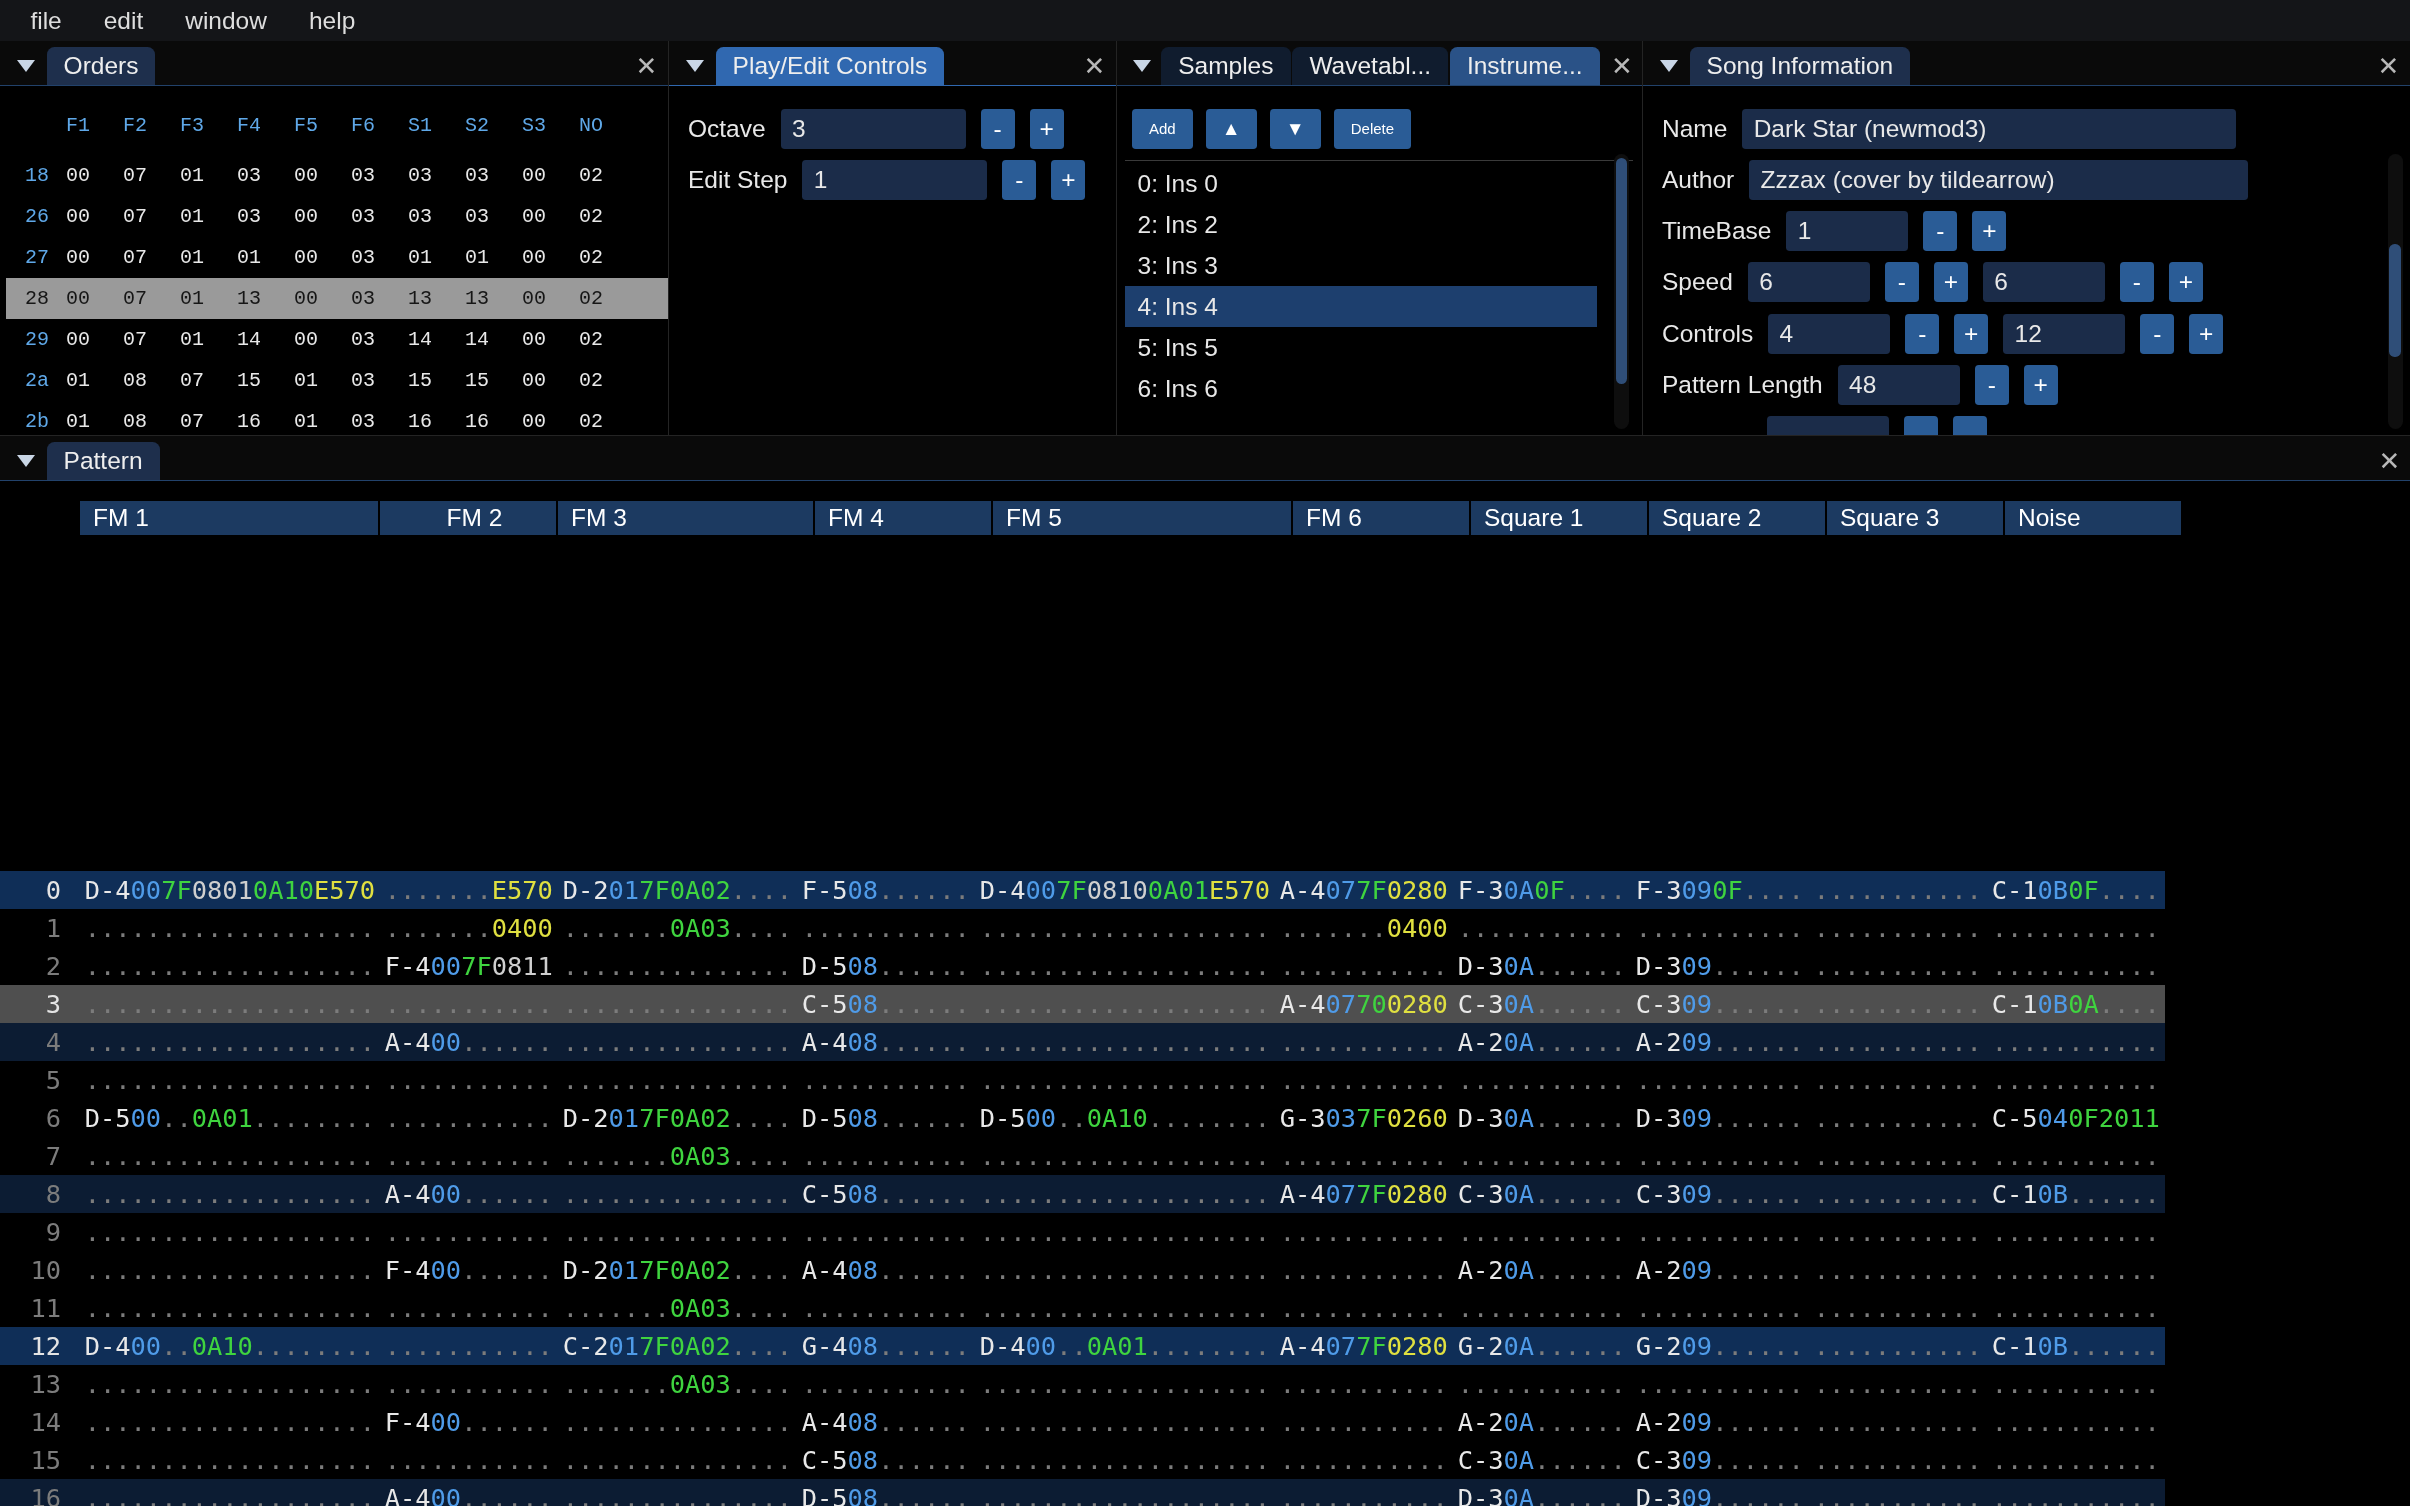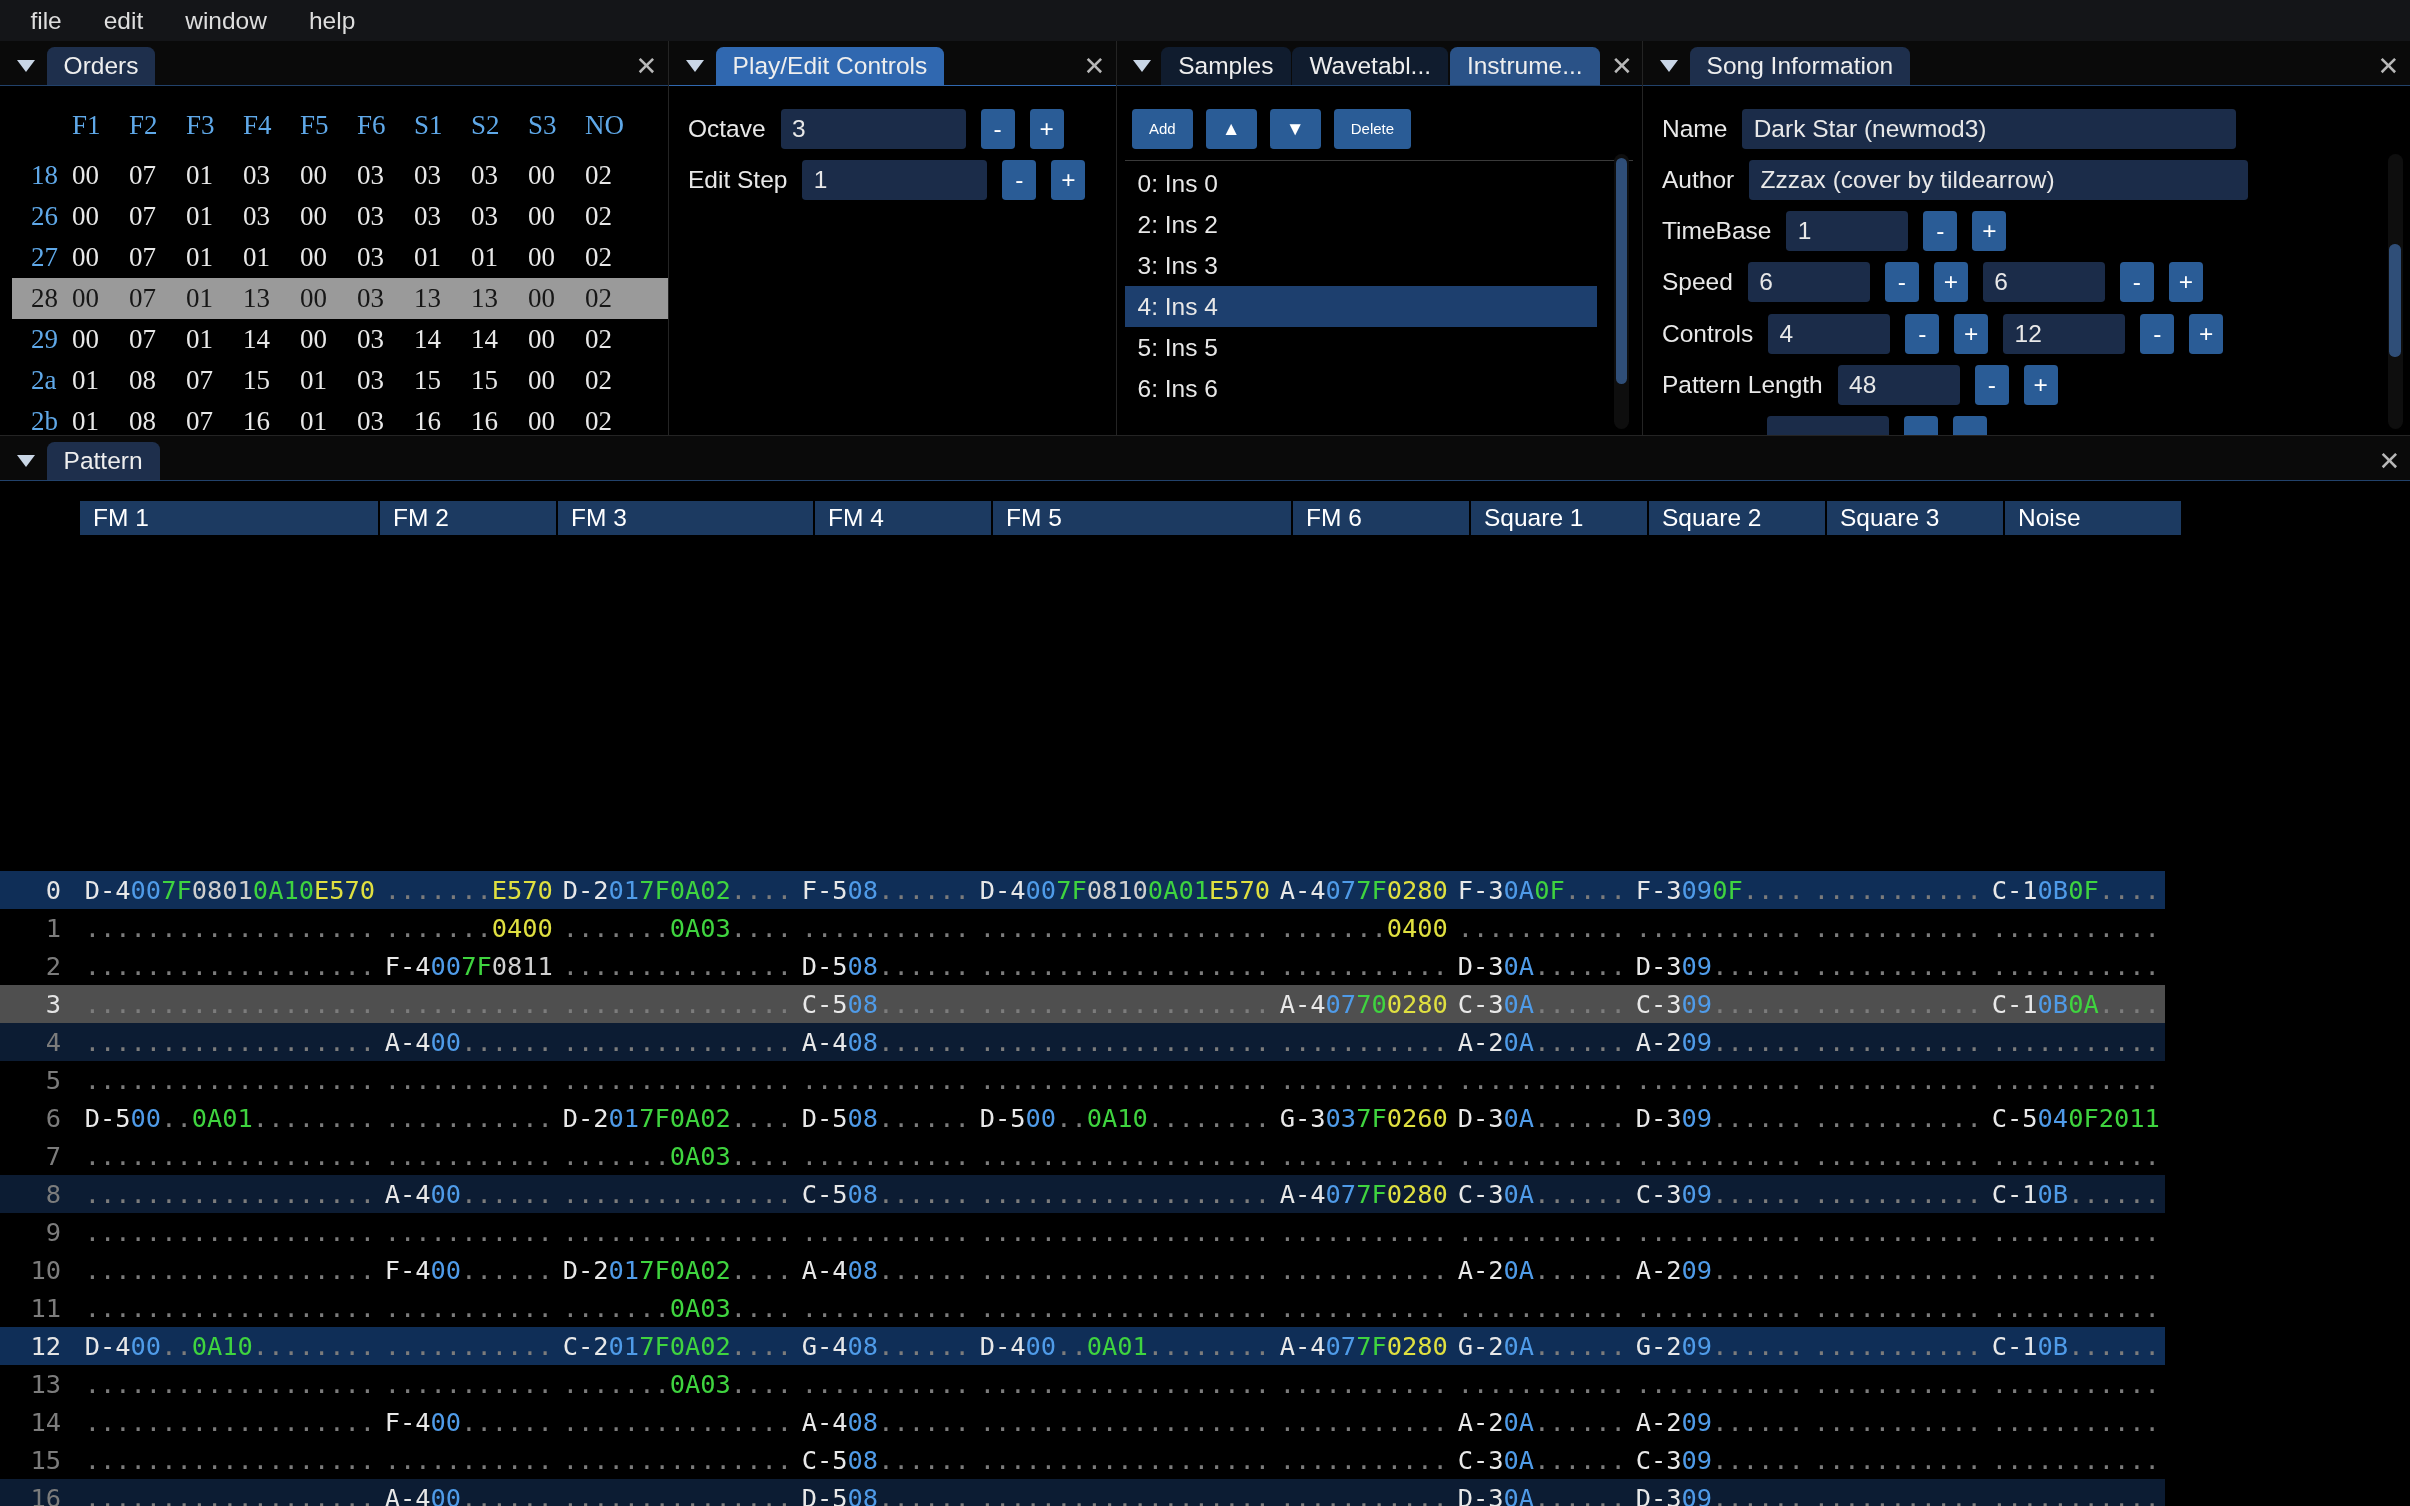--- a/index.html
+++ b/index.html
@@ -37,21 +37,21 @@
 .input{background:var(--input_bg,#1b2c49);border-radius:3.8px;height:40px;line-height:40px;
   padding:0 11.3px;overflow:hidden;white-space:nowrap}
 .num{width:122px}
 .btn{background:var(--button,#2a5c96);border-radius:3.8px;height:40px;line-height:40px;
   text-align:center;color:#fff;flex:none}
 .btn-sq{width:34px}
 .btn-arrow{width:51px;font-size:19px}
 .btn-txt{padding:0 17px}
 
 
-.otable{position:absolute;top:64px;left:12px;right:0;font-family:Liberation Serif, serif;font-size:27px}
+.otable{position:absolute;top:64px;left:6px;right:0;font-family:Liberation Mono, monospace;font-size:20px}
 .orow{display:flex;height:41px;line-height:41px}
 .orow.ohead{margin-bottom:9.4px}
 .rl{width:60px;padding-left:19px;color:var(--orders_header_text,#5fa8e8)}
 .ocell{width:57px;color:#e8e8e8}
 .ohead .ocell{color:var(--orders_header_text,#5fa8e8)}
 .orow.current{background:var(--order_current_bg,#9a9a9a)}
 .orow.current .rl,.orow.current .ocell{color:#161616}
 
 
 .toolbar{position:absolute;top:68px;left:15px;display:flex;gap:13px}
@@ -331,21 +331,21 @@
   <div class="titlebar" style="--sep:#22426b">
     <span class="collapse">
         <span class="tri"></span>
       </span>
     <span class="tab tab-node">Pattern</span>
     <span class="tspace"></span>
     <span class="close">✕</span>
   </div>
   <div class="phead">
       <span class="phcell" style="width: 300px;">FM 1</span>
-      <span class="phcell" style="width: 178px;">FM 2</span>
+      <span class="phcell" style="width: 178px; text-align: center;">FM 2</span>
       <span class="phcell" style="width: 257px;">FM 3</span>
       <span class="phcell" style="width: 178px;">FM 4</span>
       <span class="phcell" style="width: 300px;">FM 5</span>
       <span class="phcell" style="width: 178px;">FM 6</span>
       <span class="phcell" style="width: 178px;">Square 1</span>
       <span class="phcell" style="width: 178px;">Square 2</span>
       <span class="phcell" style="width: 178px;">Square 3</span>
       <span class="phcell" style="width: 178px;">Noise</span>
     </div>
   <div class="prows">

